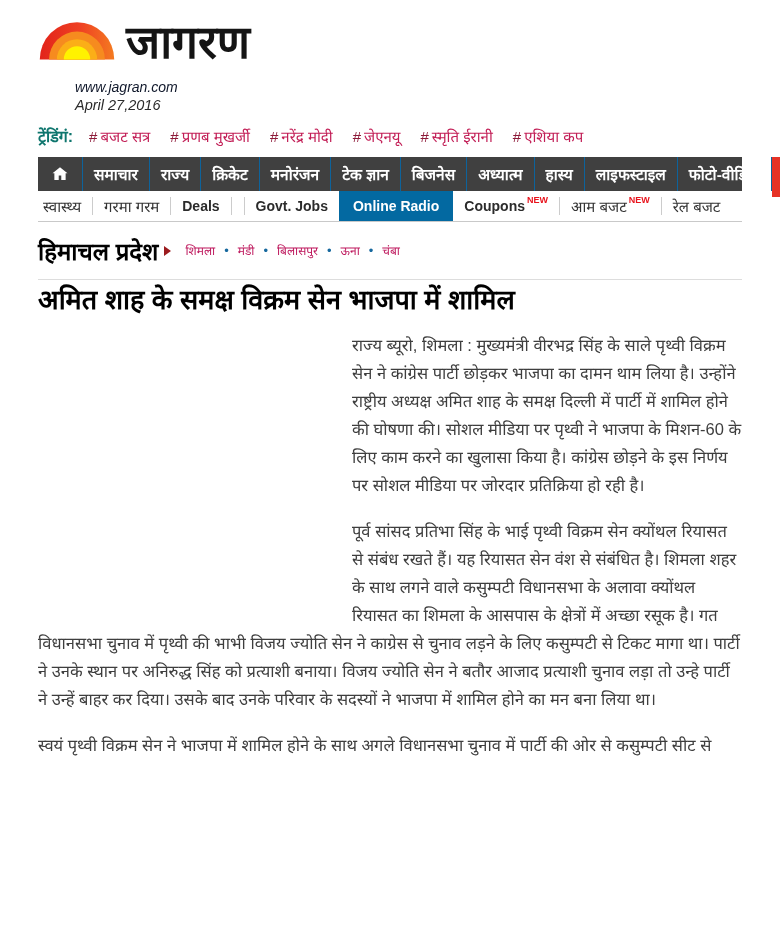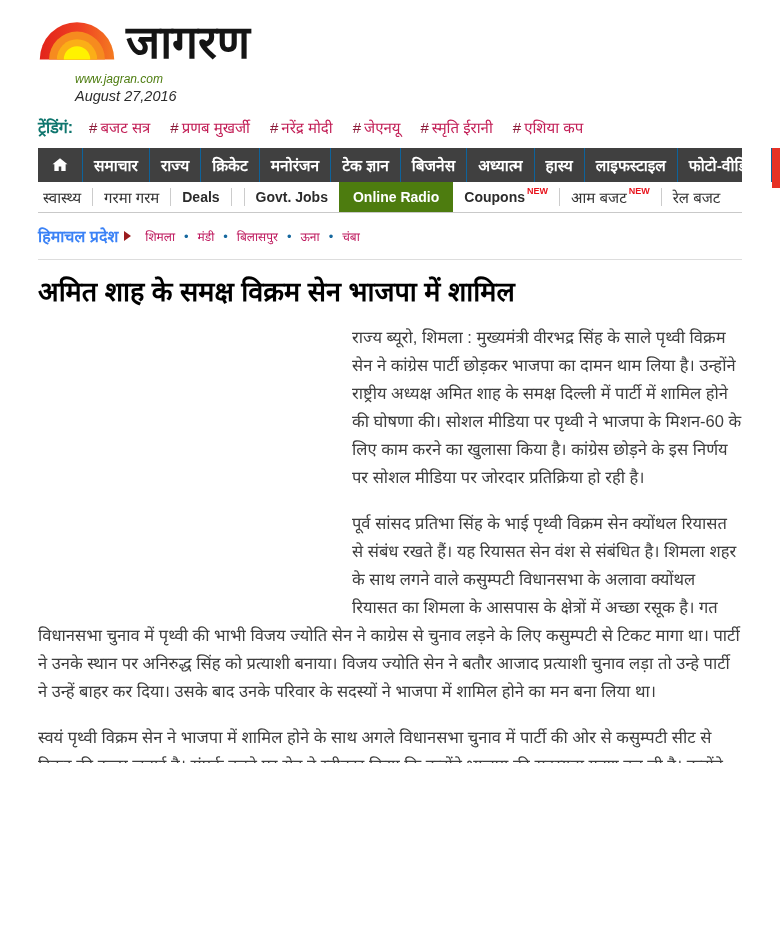--- a/index.html
+++ b/index.html
@@ -7,21 +7,21 @@
   .page {
     width:780px; height:763px; overflow:hidden; background:#fff; position:relative;
     font-family:"Liberation Sans","DejaVu Sans",sans-serif;
   }
   .content { margin:0 38px; }
 
   
   .logo-row { padding-top:16px; }
   .logo { display:flex; align-items:flex-end; gap:10px; width:280px; cursor:pointer; }
   .logo-text { font-size:46px; font-weight:700; color:#141414; line-height:0.95; }
-  .site-url { margin-left:37px; margin-top:7px; font-style:italic; color:#4d7c0f; font-size:12px; }
+  .site-url { margin-left:37px; margin-top:14px; font-style:italic; color:#0f172a; font-size:14px; }
   .site-date { margin-left:37px; margin-top:2px; font-style:italic; color:#2b2b2b; font-size:14.5px; }
 
   
   .trending { display:flex; align-items:center; margin-top:12px; font-size:15px; flex-wrap:nowrap; }
   .trending-label { color:#0f766e; font-weight:700; font-size:16px; margin-right:16px; }
   .tag { color:#c21e56; text-decoration:none; margin-right:20px; white-space:nowrap; }
   .tag .hash { color:#8d1a38; margin-right:3px; }
 
   
   .main-nav { display:flex; margin-top:10px; background:#404040; height:34px; align-items:center; position:relative; z-index:2; }
@@ -30,33 +30,33 @@
     display:flex; align-items:center; border-right:1px solid #0d639c; text-decoration:none; white-space:nowrap;
   }
   .nav-home { padding:0 13px; }
   .nav-auto { background:#e63226; height:40px; margin-bottom:-6px; border-right:none; }
   .nav-fill { flex:1; height:34px; }
 
   
   .secondary-nav { display:flex; align-items:stretch; height:31px; border-bottom:1px solid #c9c9c9; font-size:15px; color:#333; }
   .sn-item { display:flex; align-items:center; padding:0 5px; text-decoration:none; color:#333; white-space:nowrap; }
   .sn-en { font-weight:700; color:#2b2b2b; font-size:14px; }
-  .sn-radio { background:#4d7c0f; color:#fff; font-weight:700; padding:0 14px; font-size:14px; margin-left:6px; margin-right:6px; }
+  .sn-radio { background:#0369a1; color:#fff; font-weight:700; padding:0 14px; font-size:14px; margin-left:6px; margin-right:6px; }
   .sn-badge { color:#e8131c; font-size:9px; font-weight:700; position:relative; top:-6px; margin-left:2px; }
   .vline { width:1px; background:#ccc; margin:6px 6px; }
 
   
   .breadcrumb { display:flex; align-items:center; margin-top:12px; padding-bottom:12px; border-bottom:1px solid #ddd; }
-  .bc-section { color:#3b82f6; font-weight:700; font-size:16px; }
+  .bc-section { color:#000000; font-weight:700; font-size:24px; }
   .bc-arrow { width:0; height:0; border-left:7px solid #9b1b1e; border-top:5px solid transparent; border-bottom:5px solid transparent; margin:0 14px 0 6px; }
   .bc-link { color:#be185d; font-size:12px; text-decoration:none; }
   .bc-link + .bc-link::before { content:"•"; color:#16689e; margin:0 9px; font-size:13px; }
 
   
-  .article-title { font-size:27px; font-weight:700; color:#000; margin:16px 0 12px; line-height:1.25; }
+  .article-title { font-size:27px; font-weight:700; color:#000; margin:4px 0 12px; line-height:1.25; }
   .meta { color:#9a9a9a; font-size:12px; padding:9px 0; border-top:1px solid #e8e8e8; border-bottom:1px solid #e8e8e8; }
   .article-body { margin-top:13px; font-size:16.5px; line-height:28px; color:#3e3e3e; text-align:left; }
   .img-placeholder { float:left; width:308px; height:296px; margin-right:6px; background:#fff; }
   .article-body p { margin:0 0 18px; }
 </style>
 </head>
 <body>
 
 <div class="page">
   <div class="content">
@@ -74,21 +74,21 @@
             </defs>
             <path d="M2,56 A48,48 0 0 1 98,56 Z" fill="url(#sun-g)"></path>
             <path d="M14,56 A36,36 0 0 1 86,56 Z" fill="#f68b1f"></path>
             <path d="M24,56 A26,26 0 0 1 76,56 Z" fill="#fbae17"></path>
             <path d="M33,56 A17,17 0 0 1 67,56 Z" fill="#fff200"></path>
           </svg>
         </span>
         <span class="logo-text">जागरण</span>
       </div>
       <div class="site-url">www.jagran.com</div>
-      <div class="site-date">August 27,2016</div>
+      <div class="site-date">April 27,2016</div>
     </div>
 
     <div class="trending">
       <span class="trending-label">ट्रेंडिंगं:</span>
       <a class="tag" href="#"><span class="hash">#</span><span>बजट सत्र</span></a>
       <a class="tag" href="#"><span class="hash">#</span><span>प्रणब मुखर्जी</span></a>
       <a class="tag" href="#"><span class="hash">#</span><span>नरेंद्र मोदी</span></a>
       <a class="tag" href="#"><span class="hash">#</span><span>जेएनयू</span></a>
       <a class="tag" href="#"><span class="hash">#</span><span>स्मृति ईरानी</span></a>
       <a class="tag" href="#"><span class="hash">#</span><span>एशिया कप</span></a>

